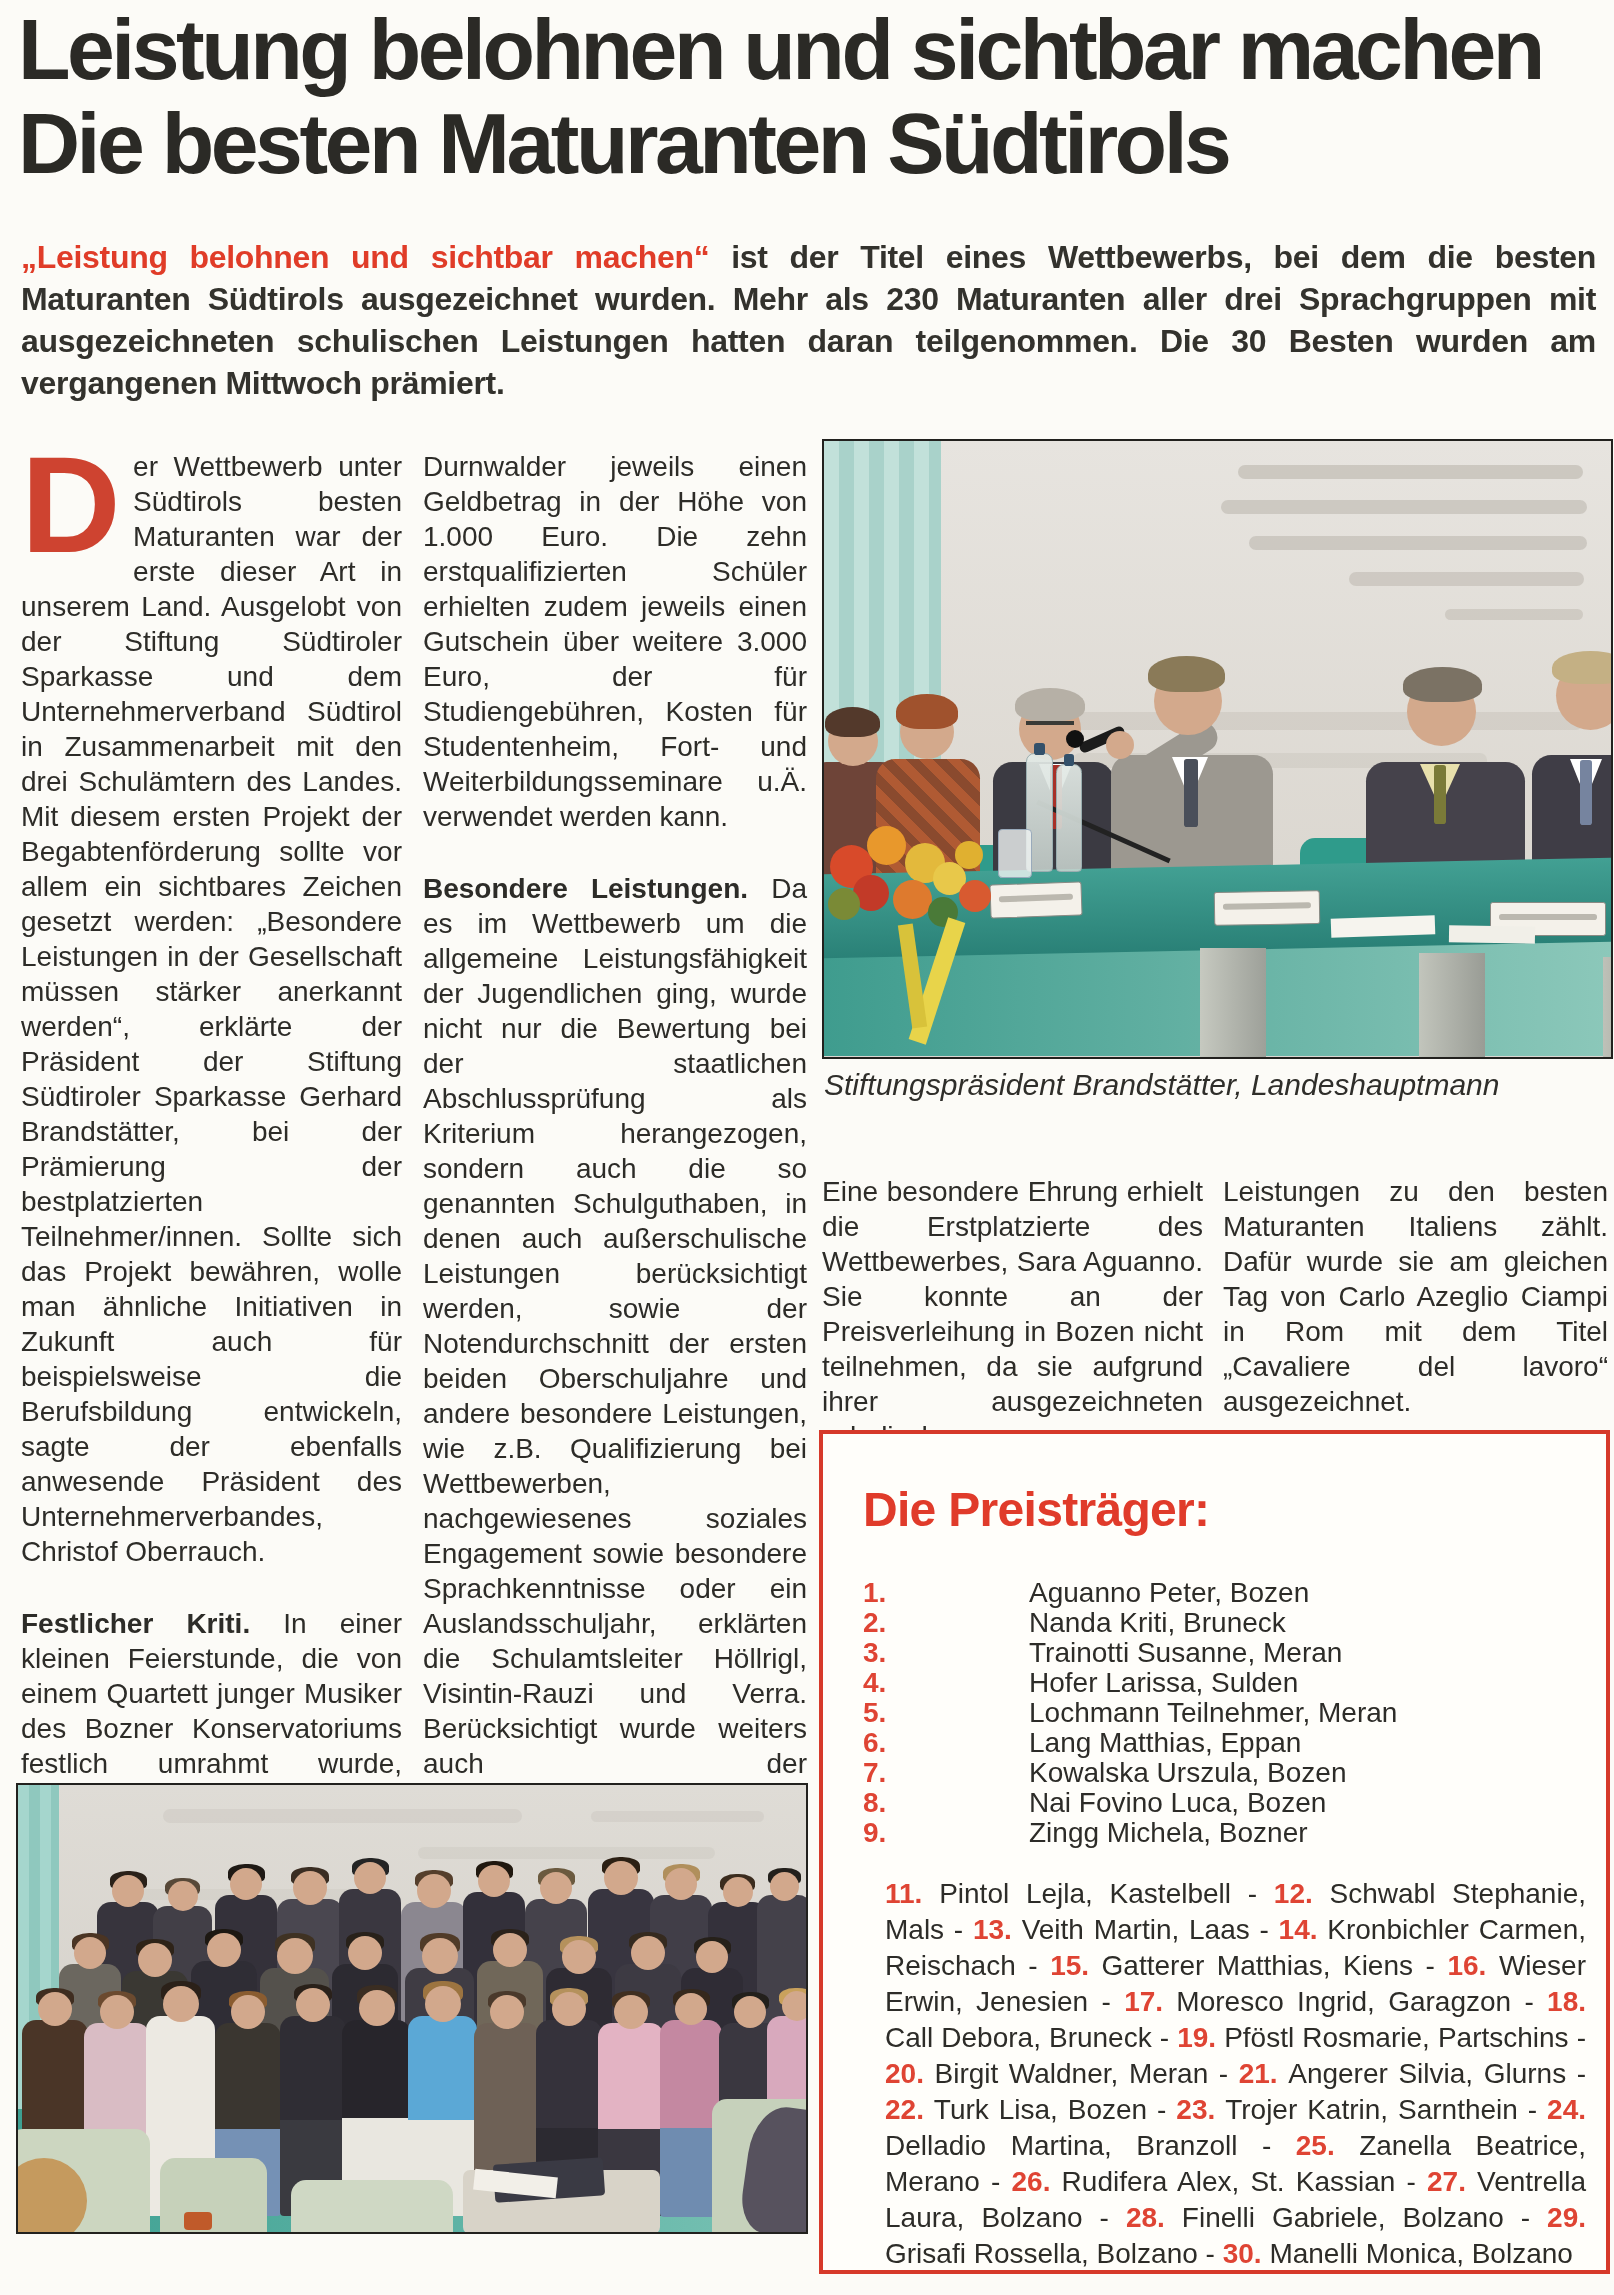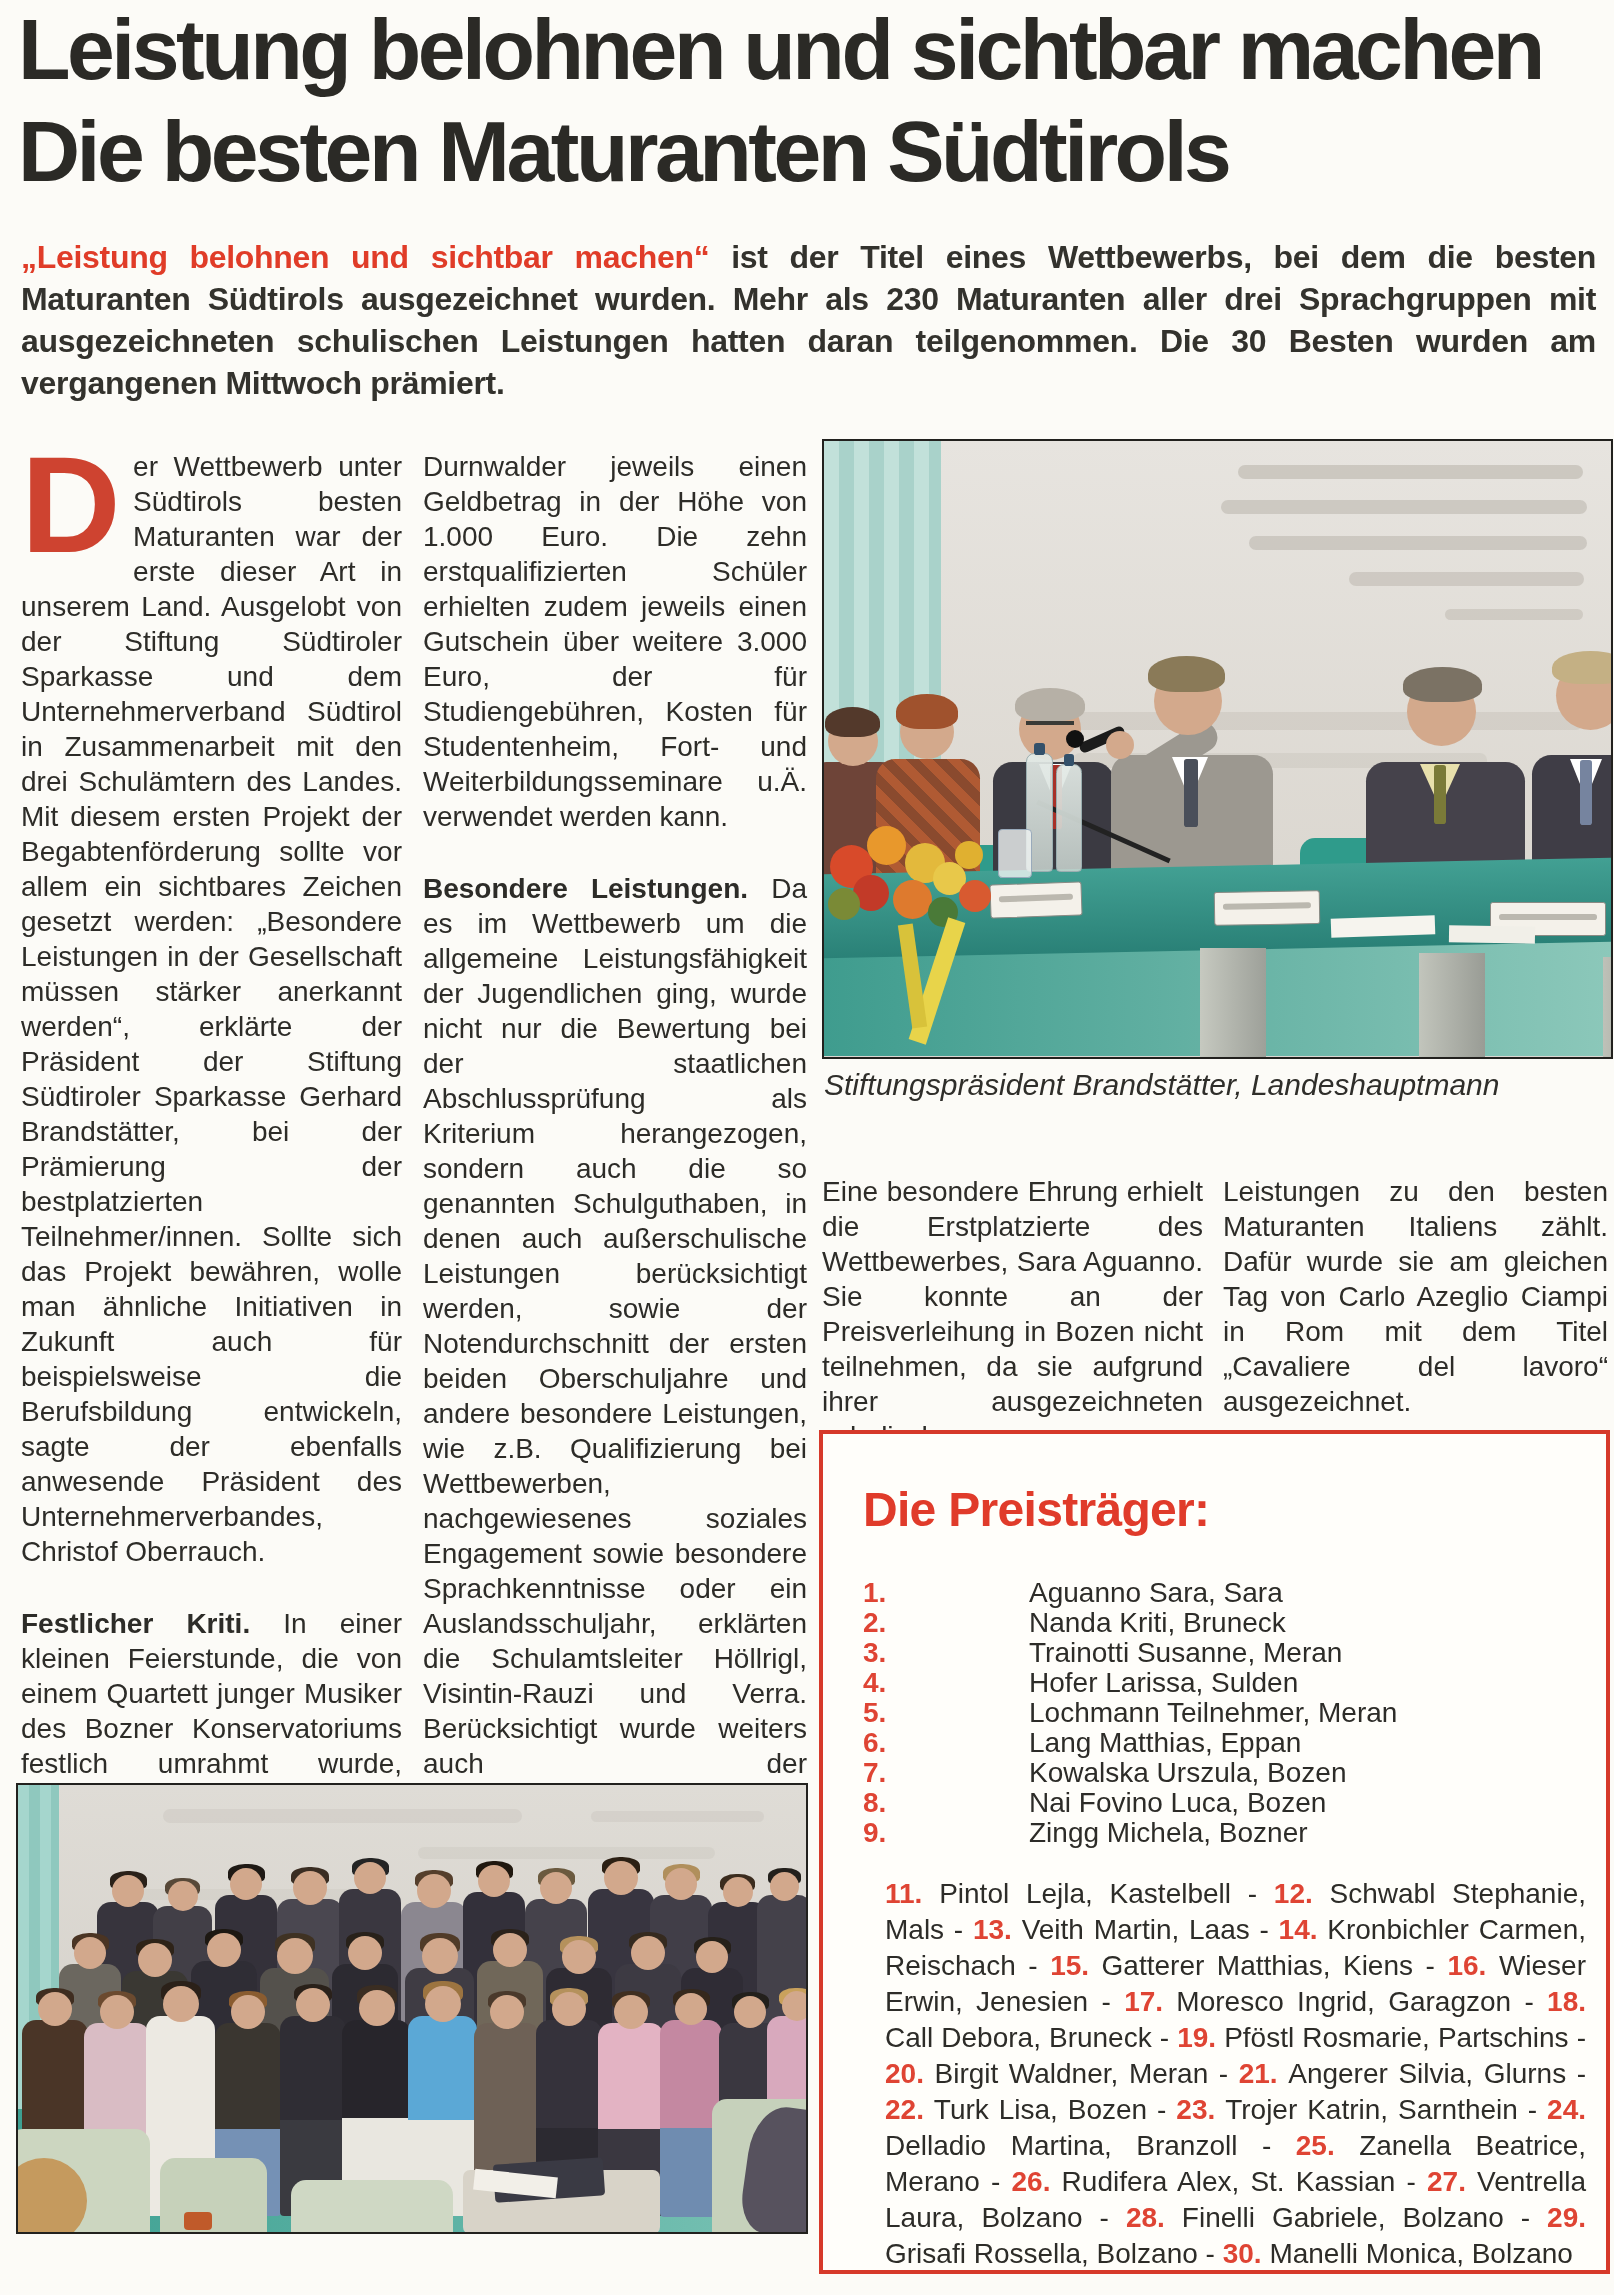--- a/index.html
+++ b/index.html
@@ -2,21 +2,21 @@
 <html lang="de" style="font-size:11px"><head>
 <meta charset="utf-8">
 <style>
   html,body{margin:0;padding:0;background:#8f8f8d;}
   #page{position:relative;width:1614px;height:2295px;background:#fcfbf7;
         font-family:"Liberation Sans",sans-serif;overflow:hidden;}
 
   
   .hl{position:absolute;left:18px;font-weight:bold;color:#2b2a26;
       font-size:86px;letter-spacing:-3.5px;white-space:nowrap;line-height:1;}
-  #hl1{top:5.5px;} #hl2{top:108px;}
+  #hl1{top:5.5px;} #hl2{top:100px;}
 
   
   #standfirst{position:absolute;left:21px;top:236px;width:1575px;
       font-size:32px;line-height:42px;font-weight:bold;color:#33322d;
       text-align:justify;letter-spacing:-0.3px;}
   #standfirst .red{color:#e03c28;}
 
   
   .col{position:absolute;font-size:28px;line-height:35px;color:#2d2c28;text-align:justify;}
   #col1{left:21px;top:449px;width:381px;}
@@ -171,21 +171,21 @@
   </div>
 
   <div class="col" id="col3">Eine besondere Ehrung erhielt die Erstplatzierte des Wettbewerbes, Sara Aguanno. Sie konnte an der Preisverleihung in Bozen nicht teilnehmen, da sie aufgrund ihrer ausgezeichneten schulischen</div>
   <div class="col" id="col4">Leistungen zu den besten Maturanten Italiens zählt. Dafür wurde sie am gleichen Tag von Carlo Azeglio Ciampi in Rom mit dem Titel „Cavaliere del lavoro“ ausgezeichnet.</div>
 
   <div id="prizebox">
     <div id="prizetitle">Die Preisträger:</div>
     <div id="prize-top-ten">
         <div class="prize-row">
           <span class="rank">1.</span>
-          <span class="pname">Aguanno Sara, Sara</span>
+          <span class="pname">Aguanno Peter, Bozen</span>
         </div>
         <div class="prize-row">
           <span class="rank">2.</span>
           <span class="pname">Nanda Kriti, Bruneck</span>
         </div>
         <div class="prize-row">
           <span class="rank">3.</span>
           <span class="pname">Trainotti Susanne, Meran</span>
         </div>
         <div class="prize-row">

